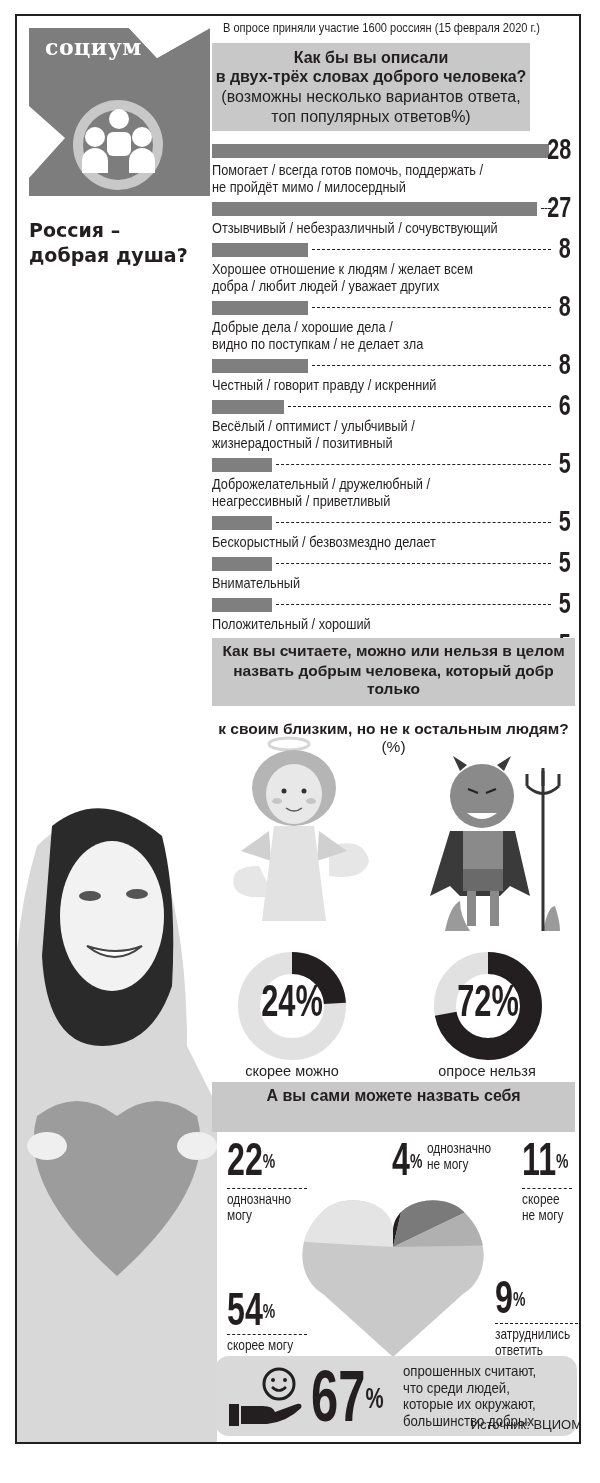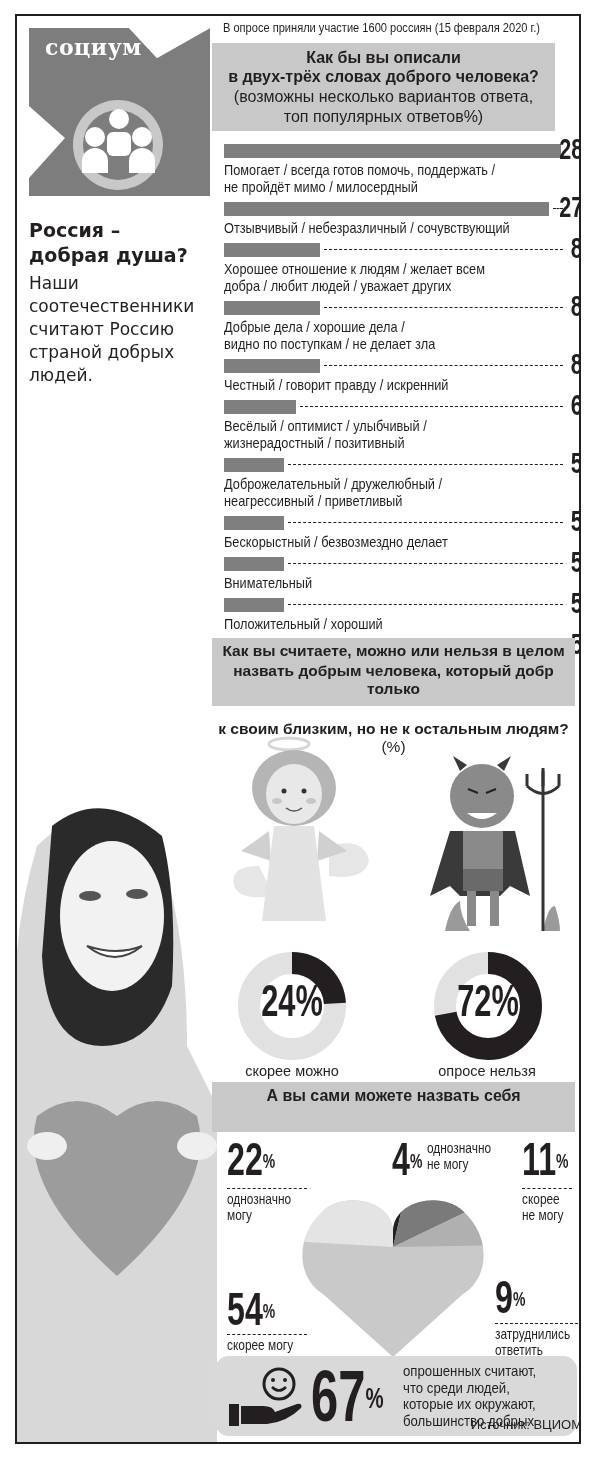--- a/index.html
+++ b/index.html
@@ -6,24 +6,24 @@
   body{width:600px;height:1483px;position:relative;overflow:hidden;font-family:"Liberation Sans",sans-serif;color:#231f20;}
   .frame{position:absolute;left:15px;top:14px;width:566px;height:1430px;border:2px solid #231f20;box-sizing:border-box;overflow:hidden;background:#fff;}
   .abs{position:absolute;}
   .cond{transform:scaleX(0.82);transform-origin:left top;white-space:nowrap;}
   .logo{left:12px;top:12px;width:181px;height:168px;}
   .logo-text{left:16px;top:6px;color:#fff;font-family:"DejaVu Serif",serif;font-weight:bold;font-size:22px;letter-spacing:0.5px;text-align:right;}
   .side-title{left:12px;top:202px;font-family:"DejaVu Sans",sans-serif;font-weight:bold;font-size:19px;line-height:25px;color:#231f20;}
   .side-text{left:12px;top:256px;font-family:"DejaVu Sans",sans-serif;font-size:17px;line-height:23px;color:#231f20;width:180px;}
   .meta{left:206px;top:4px;font-size:13.5px;}
   .qbox{background:#c8c8c8;}
-  .q1{left:195px;top:27px;width:343px;height:88px;}
+  .q1{left:195px;top:27px;width:318px;height:88px;}
   .q1 .line{position:absolute;left:0;width:100%;text-align:center;font-size:16px;}
   .bold{font-weight:bold;}
-  .bars{left:207px;top:120px;width:363px;}
+  .bars{left:195px;top:120px;width:363px;}
   .bar-row{position:relative;height:35px;}
   .bar{position:absolute;left:0;height:14px;background:#7f7f7f;}
   .dash{position:absolute;height:0;border-top:1.5px dashed #231f20;}
   .val{position:absolute;right:4px;font-weight:bold;font-size:30px;line-height:30px;transform:scaleX(0.72);transform-origin:right top;}
   .lbl{position:absolute;left:0;font-size:14.5px;line-height:16.5px;color:#231f20;transform:scaleX(0.88);transform-origin:left top;white-space:nowrap;}
   .q2{left:195px;top:622px;width:363px;height:68px;}
   .q2 .line{position:absolute;left:0;width:100%;text-align:center;font-size:15.5px;font-weight:bold;}
   .donut-val{font-weight:bold;font-size:44px;transform:scaleX(0.7);transform-origin:center top;}
   .donut-lbl{font-size:14.5px;text-align:center;width:120px;}
   .q3{left:195px;top:1066px;width:363px;height:50px;}
@@ -52,27 +52,20 @@
       <path d="M53,145 v-12 a13,13 0 0 1 26,0 v12 z" fill="#fff"></path>
       <path d="M100,145 v-12 a13,13 0 0 1 26,0 v12 z" fill="#fff"></path>
     </svg>
     <div class="abs logo-text">социум</div>
   </div>
 
   <div class="abs side-title">
     <div>Россия –</div>
     <div>добрая душа?</div>
   </div>
-  <div class="abs side-text">
-    <div>Наши</div>
-    <div>соотечественники</div>
-    <div>считают Россию</div>
-    <div>страной добрых</div>
-    <div>людей.</div>
-  </div>
 
   <div class="abs meta cond">В опросе приняли участие 1600 россиян (15 февраля 2020 г.)</div>
 
   <div class="abs qbox q1">
     <div class="line bold" style="top:6px;">Как бы вы описали</div>
     <div class="line bold" style="top:25px;">в двух-трёх словах доброго человека?</div>
     <div class="line" style="top:45px;">(возможны несколько вариантов ответа,</div>
     <div class="line" style="top:65px;">топ популярных ответов%)</div>
   </div>
 

